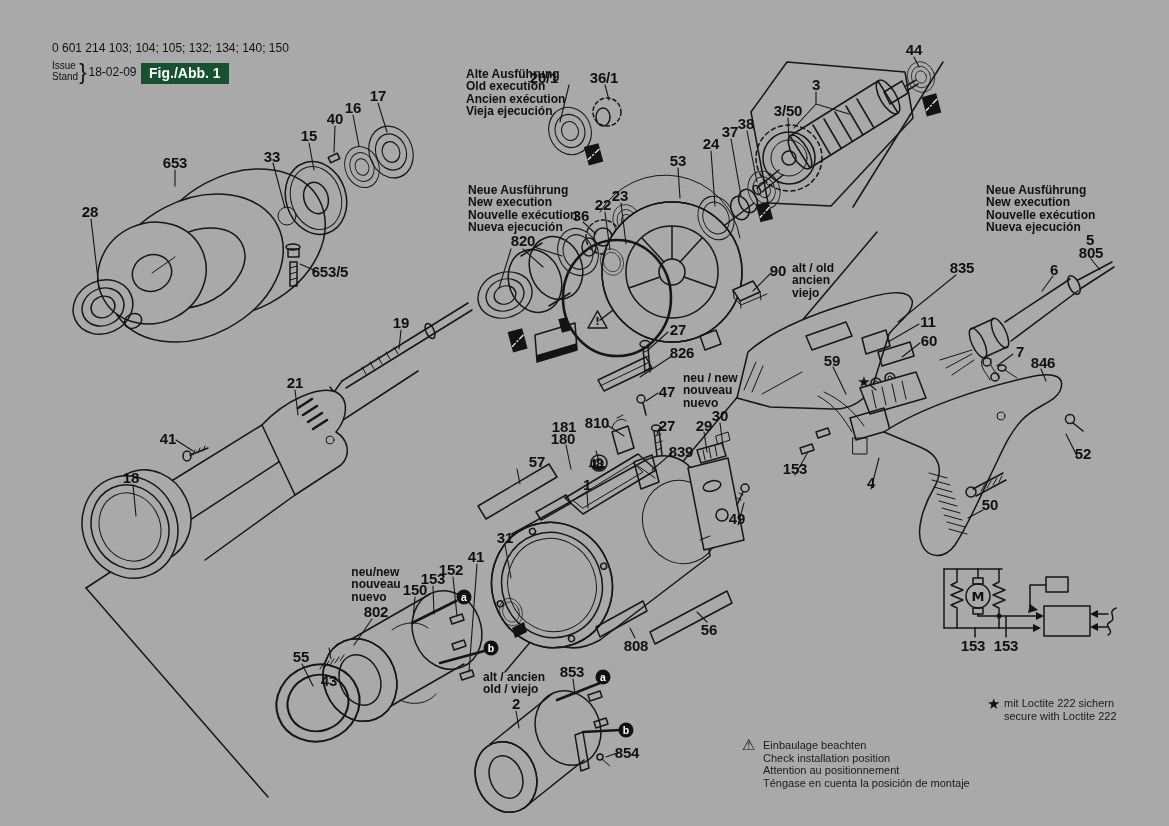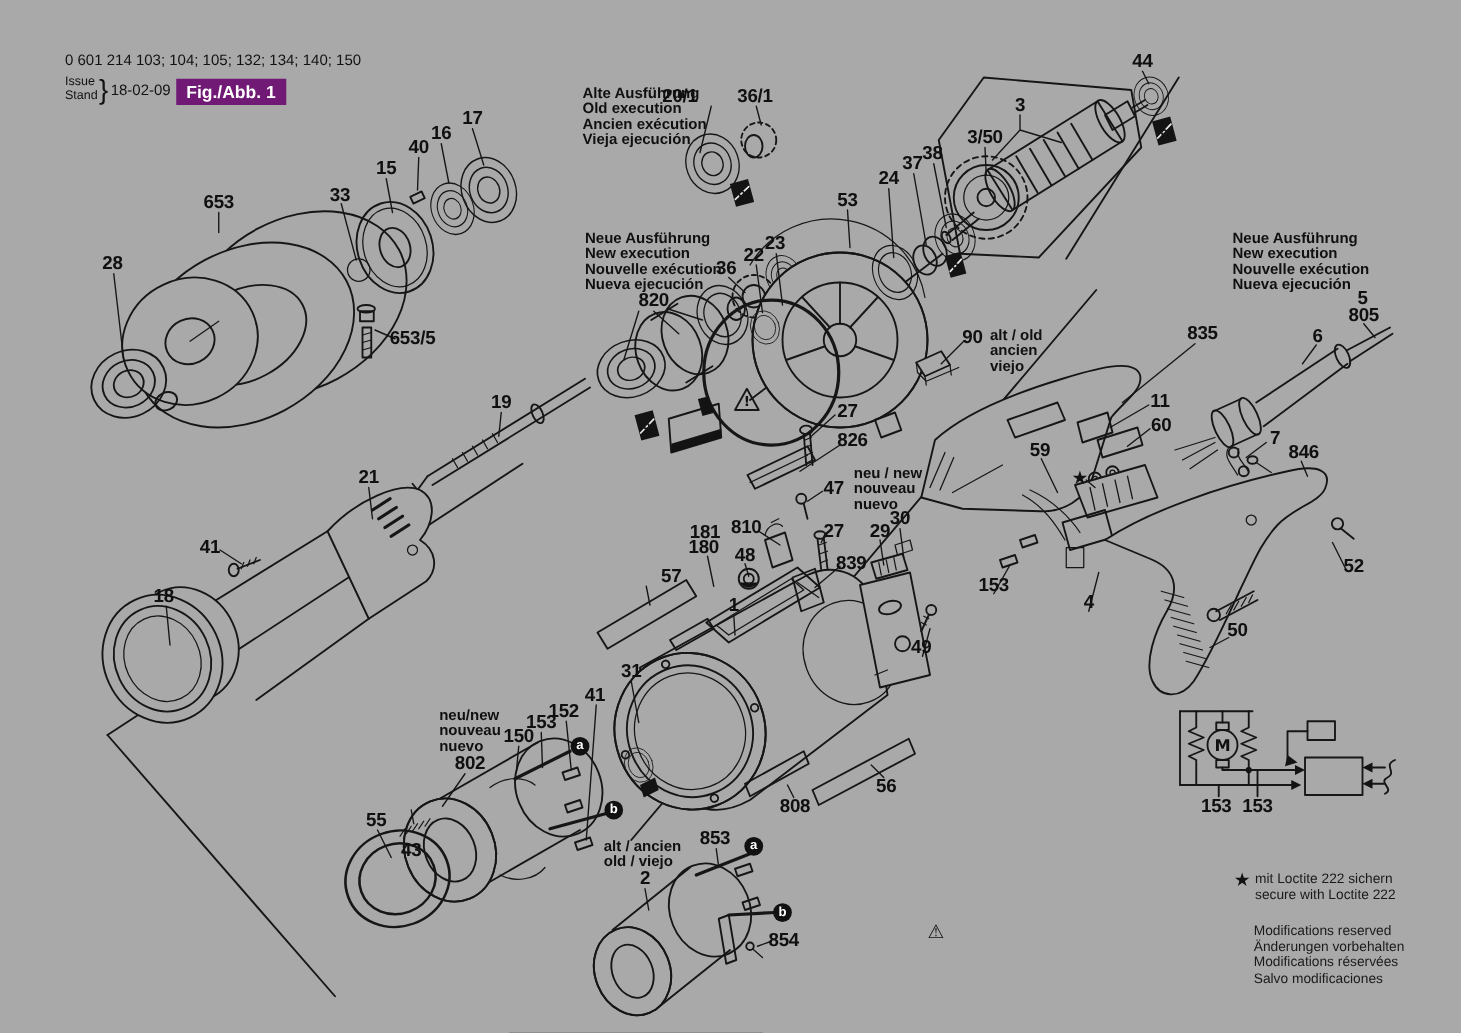--- a/index.html
+++ b/index.html
@@ -18,21 +18,21 @@
       font:bold 15px/1 "Liberation Sans",sans-serif;color:#101010;white-space:nowrap;letter-spacing:-0.2px;}
   .text-block{position:absolute;font:bold 12px/12.4px "Liberation Sans",sans-serif;color:#101010;white-space:nowrap;}
   .tb-center{transform:translateX(-50%);text-align:left;}
   .circ{position:absolute;width:15px;height:15px;border-radius:50%;background:#111;color:#fff;
       font:bold 10.5px/15px "Liberation Sans",sans-serif;text-align:center;transform:translate(-50%,-50%);}
   .hdr-type{position:absolute;left:52px;top:41px;font:12px/14px "Liberation Sans",sans-serif;color:#121212;}
   .hdr-issue{position:absolute;left:52px;top:61px;display:flex;align-items:center;color:#121212;}
   .hdr-issue .words{font:10px/10.5px "Liberation Sans",sans-serif;}
   .hdr-issue .brace{font:22px/20px "Liberation Sans",sans-serif;margin:0 2px 0 1px;}
   .hdr-issue .date{font:12px/12px "Liberation Sans",sans-serif;}
-  .fig-box{position:absolute;left:141px;top:63px;background:#701a75;color:#fff;
+  .fig-box{position:absolute;left:141px;top:63px;background:#14532d;color:#fff;
       font:bold 14px/20px "Liberation Sans",sans-serif;padding:0 8px;height:21px;}
   .fn{position:absolute;font:11px/12.6px "Liberation Sans",sans-serif;color:#1a1a1a;white-space:nowrap;}
   .fn-icon{position:absolute;font:15px/15px "DejaVu Sans",sans-serif;color:#111;}
 </style>
 </head>
 <body>
 
 <div class="canvas">
 
   <svg width="1169" height="826" viewBox="0 0 1169 826">
@@ -422,21 +422,21 @@
       <span class="part-label" style="left: 832px; top: 360px;">59</span>
       <span class="part-label" style="left: 1020px; top: 351px;">7</span>
       <span class="part-label" style="left: 1043px; top: 362px;">846</span>
       <span class="part-label" style="left: 667px; top: 391px;">47</span>
       <span class="part-label" style="left: 597px; top: 422px;">810</span>
       <span class="part-label" style="left: 667px; top: 425px;">27</span>
       <span class="part-label" style="left: 704px; top: 425px;">29</span>
       <span class="part-label" style="left: 720px; top: 415px;">30</span>
       <span class="part-label" style="left: 564px; top: 426px;">181</span>
       <span class="part-label" style="left: 563px; top: 438px;">180</span>
-      <span class="part-label" style="left: 596px; top: 444px;">48</span>
+      <span class="part-label" style="left: 596px; top: 464px; font-family: Liberation Serif, serif;">48</span>
       <span class="part-label" style="left: 681px; top: 451px;">839</span>
       <span class="part-label" style="left: 517px; top: 461px; padding-left: 40px;">57</span>
       <span class="part-label" style="left: 587px; top: 484px;">1</span>
       <span class="part-label" style="left: 795px; top: 468px;">153</span>
       <span class="part-label" style="left: 871px; top: 482px;">4</span>
       <span class="part-label" style="left: 1083px; top: 453px;">52</span>
       <span class="part-label" style="left: 990px; top: 504px;">50</span>
       <span class="part-label" style="left: 737px; top: 518px;">49</span>
       <span class="part-label" style="left: 505px; top: 537px;">31</span>
       <span class="part-label" style="left: 476px; top: 556px;">41</span>
@@ -495,19 +495,19 @@
         <div>old / viejo</div>
       </div>
     </div>
 
   <span class="fn-icon" style="left:987px;top:697px;">★</span>
   <div class="fn" style="left:1004px;top:697px;">
       <div>mit Loctite 222 sichern</div>
       <div>secure with Loctite 222</div>
     </div>
   <span class="fn-icon" style="left:742px;top:738px;">⚠</span>
-  <div class="fn" style="left:1003px;top:739px;">
-      <div>Modifications reserved</div>
-      <div>Änderungen vorbehalten</div>
-      <div>Modifications réservées</div>
-      <div>Salvo modificaciones</div>
+  <div class="fn" style="left:763px;top:739px;">
+      <div>Einbaulage beachten</div>
+      <div>Check installation position</div>
+      <div>Attention au positionnement</div>
+      <div>Téngase en cuenta la posición de montaje</div>
     </div>
 </div>
 
 </body></html>

